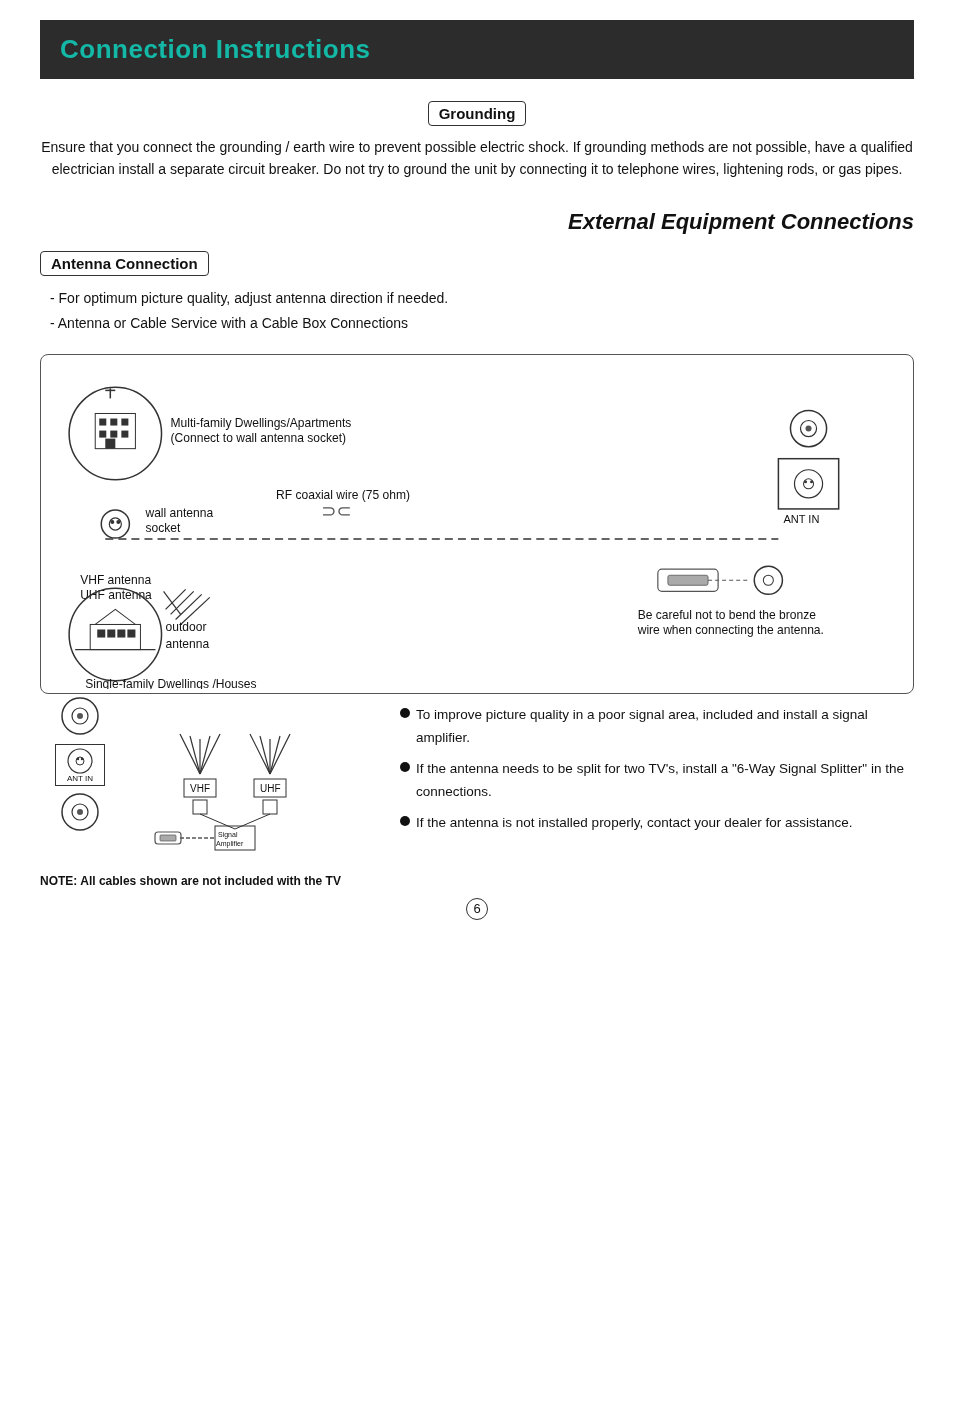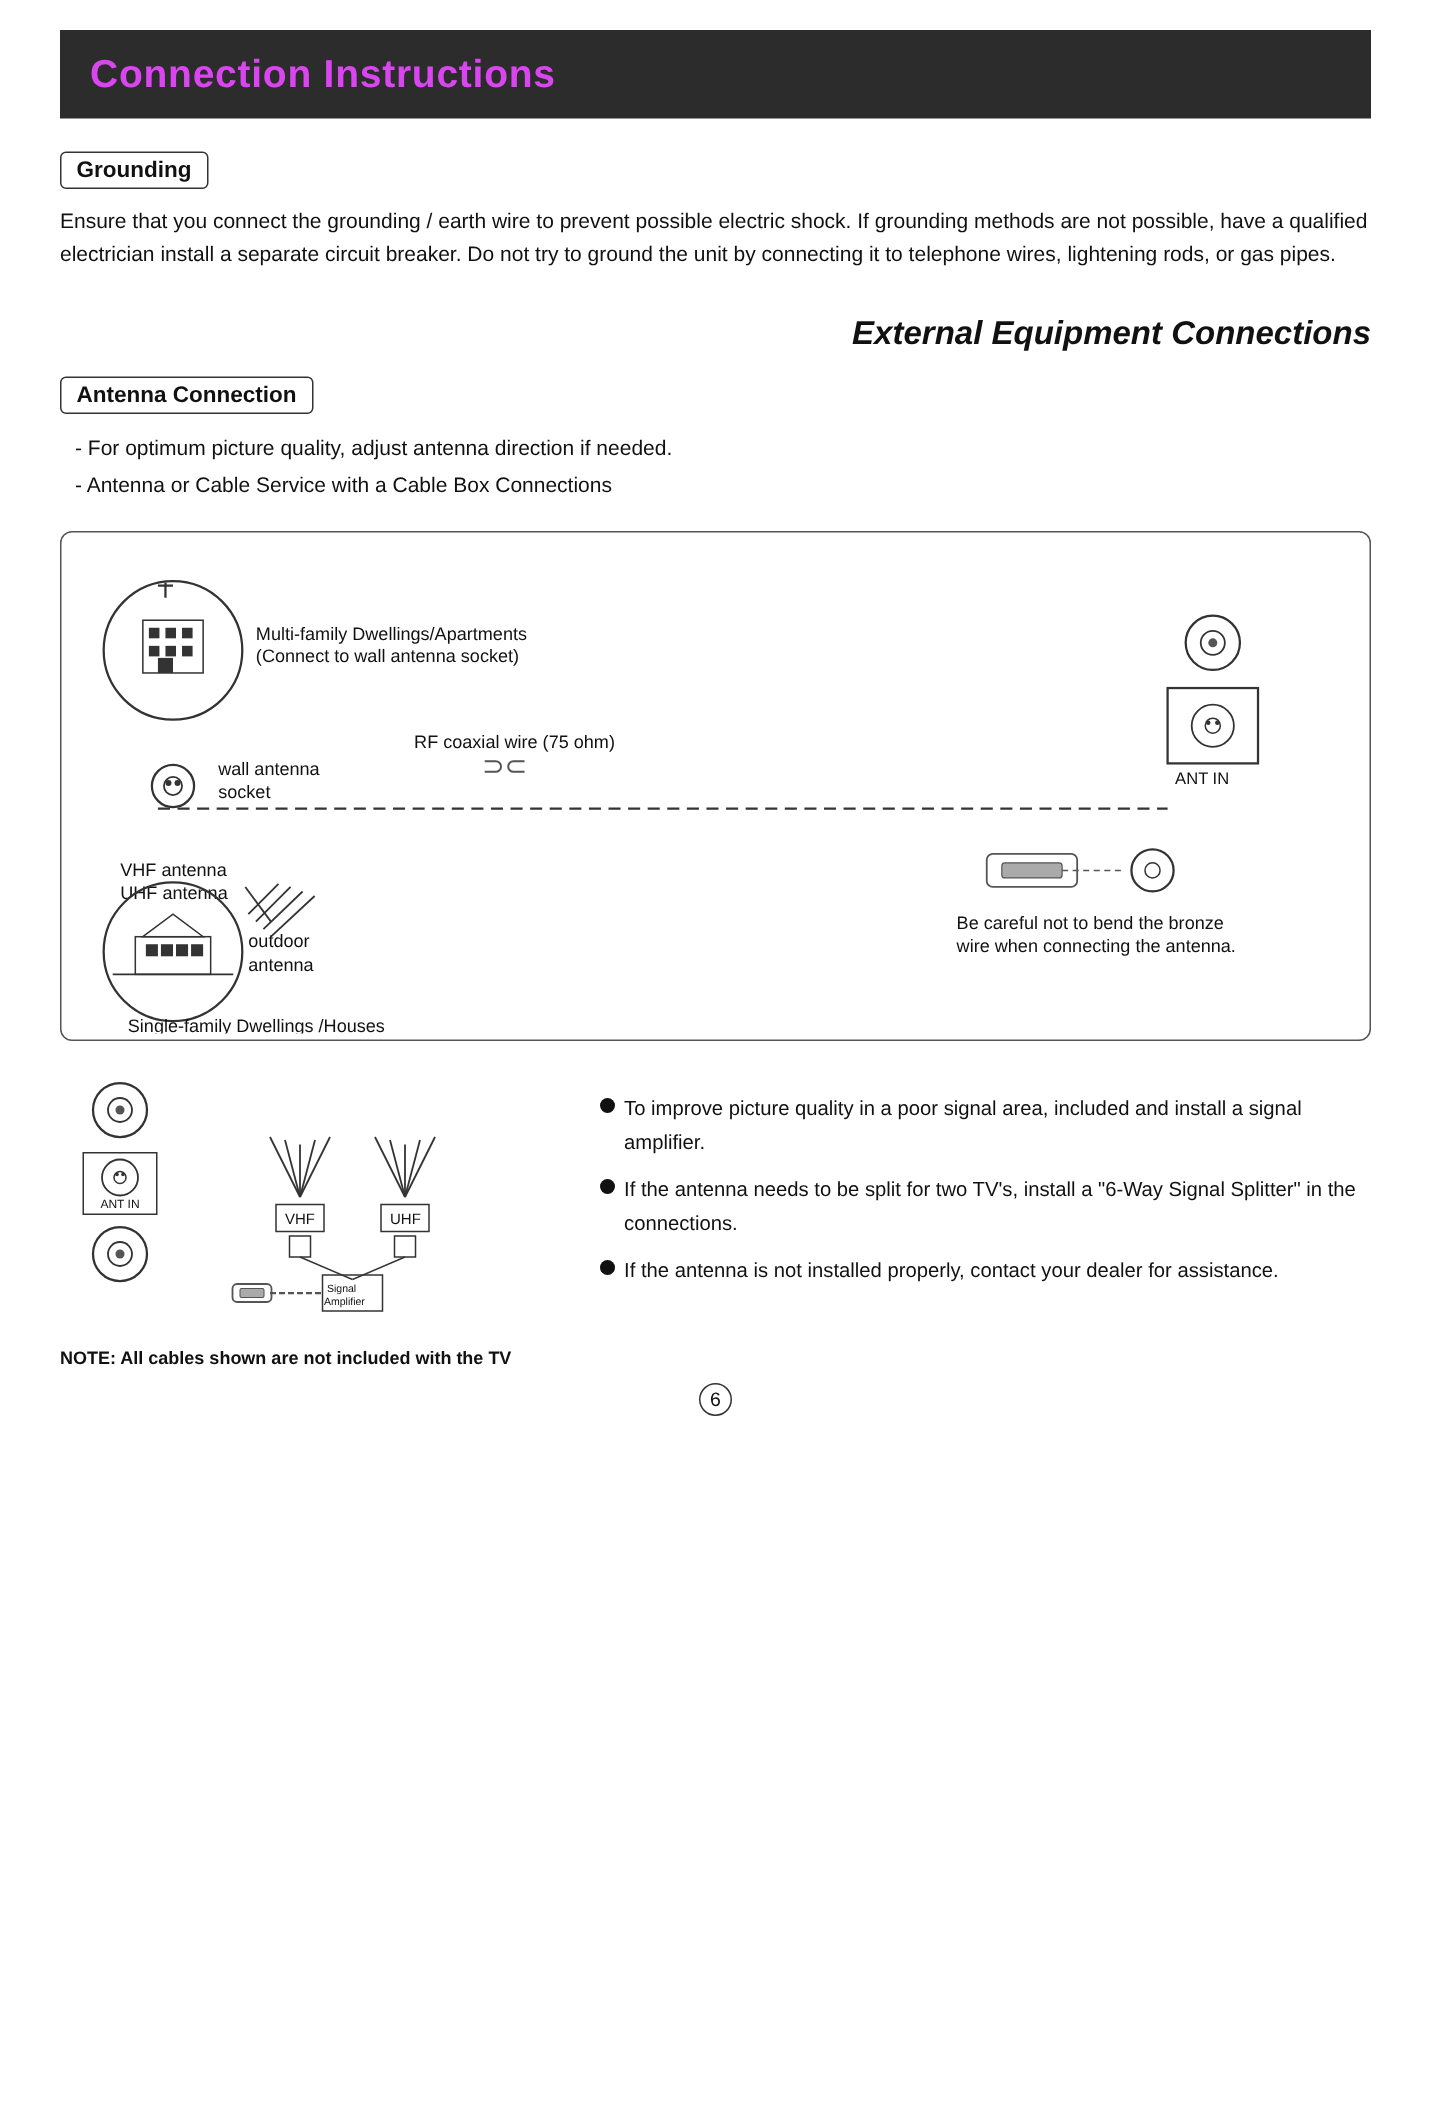--- a/index.html
+++ b/index.html
@@ -62,21 +62,20 @@
       margin-bottom: 18px;
       font-size: 14px;
       line-height: 1.8;
     }
 
     
     .antenna-diagram-box {
       border: 1.5px solid #555;
       border-radius: 8px;
       padding: 4px;
-      margin-bottom: 24px;
       position: relative;
       height: 340px;
     }
 
     
     .bottom-diagram {
       display: flex;
       flex-direction: row;
       align-items: flex-start;
       margin-bottom: 20px;
@@ -144,25 +143,25 @@
       line-height: 19px;
       text-align: center;
       font-size: 13px;
     }
   </style>
 </head>
 <body>
 
 <div class="page">
 
-  <div class="header-bar" style="background:#2c2c2c; color:#d946ef; padding:14px 20px; font-size:26px; font-weight:bold; margin-bottom:22px;">
+  <div class="header-bar" style="background:#2c2c2c; color:#14b8a6; padding:14px 20px; font-size:26px; font-weight:bold; margin-bottom:22px;">
     <span>Connection Instructions</span>
   </div>
 
-  <div style="margin-bottom:20px;">
+  <div style="margin-bottom:20px;text-align:center;">
     <div class="section-label">Grounding</div>
     <p class="grounding-text">Ensure that you connect the grounding / earth wire to prevent possible electric shock. If grounding methods are not possible, have a qualified electrician install a separate circuit breaker. Do not try to ground the unit by connecting it to telephone wires, lightening rods, or gas pipes.</p>
   </div>
 
   <div>
     <div class="external-title">External Equipment Connections</div>
 
     <div>
       <div class="section-label">Antenna Connection</div>
       <div class="antenna-bullets">

